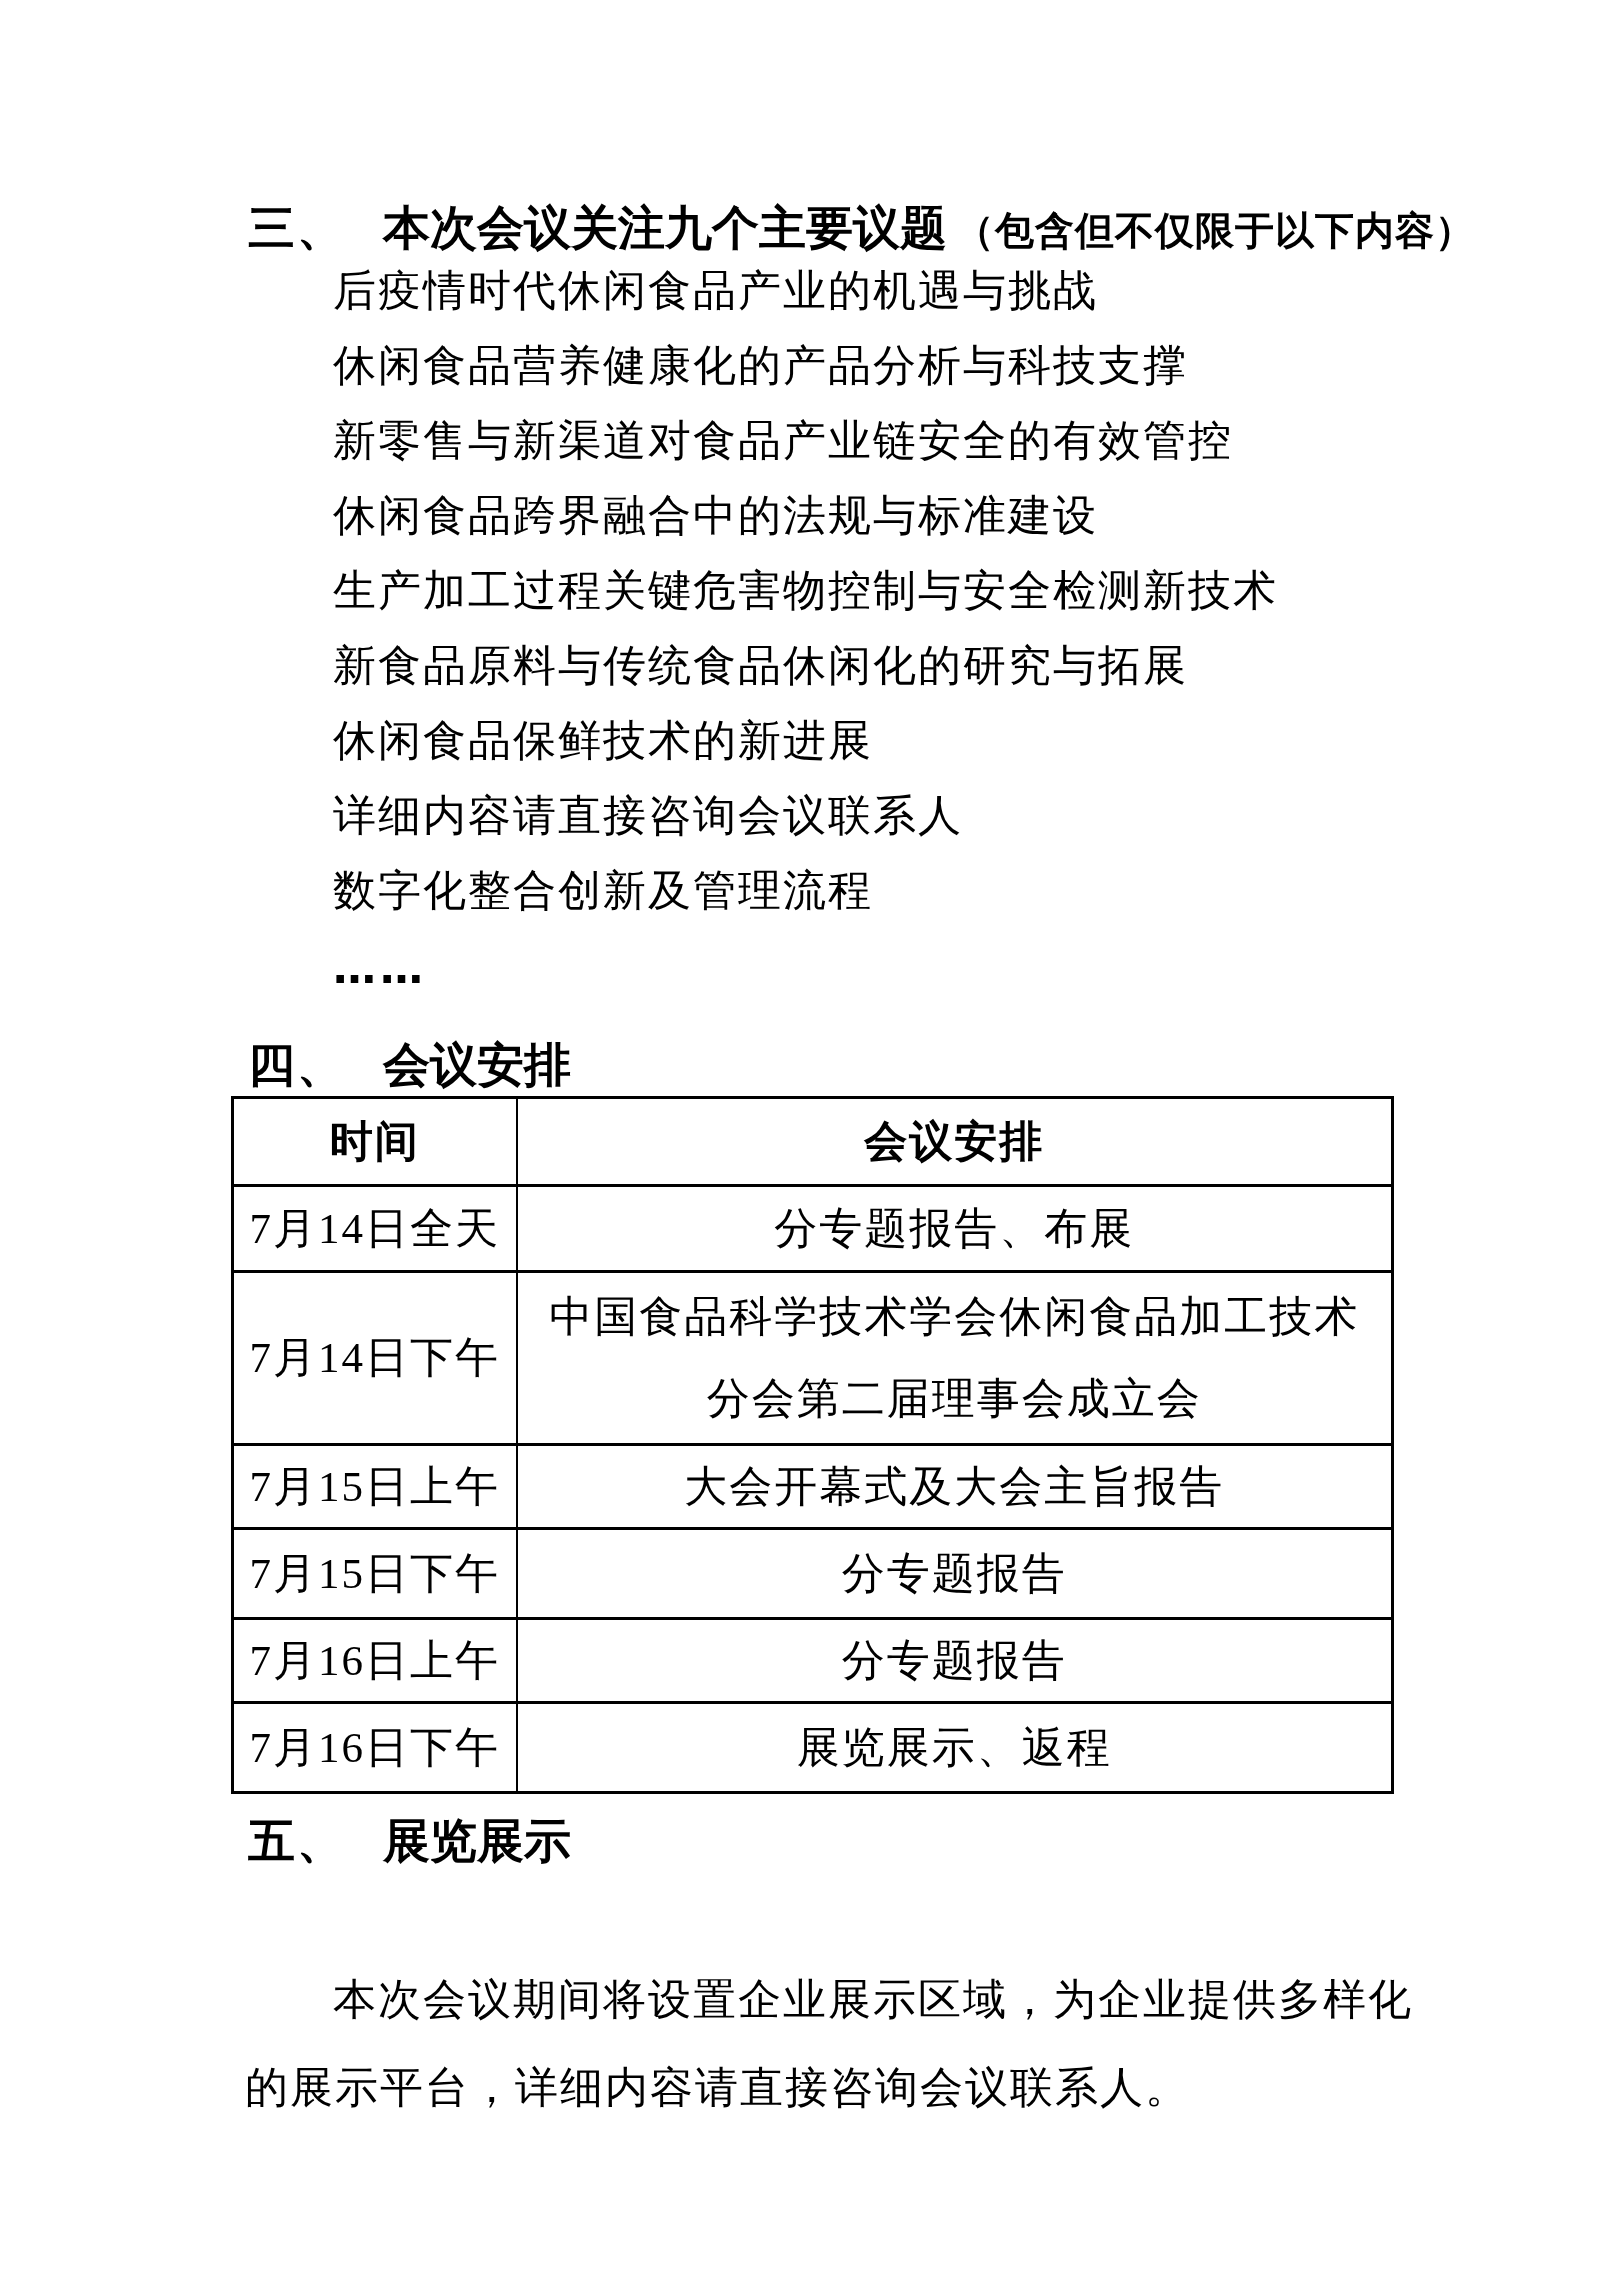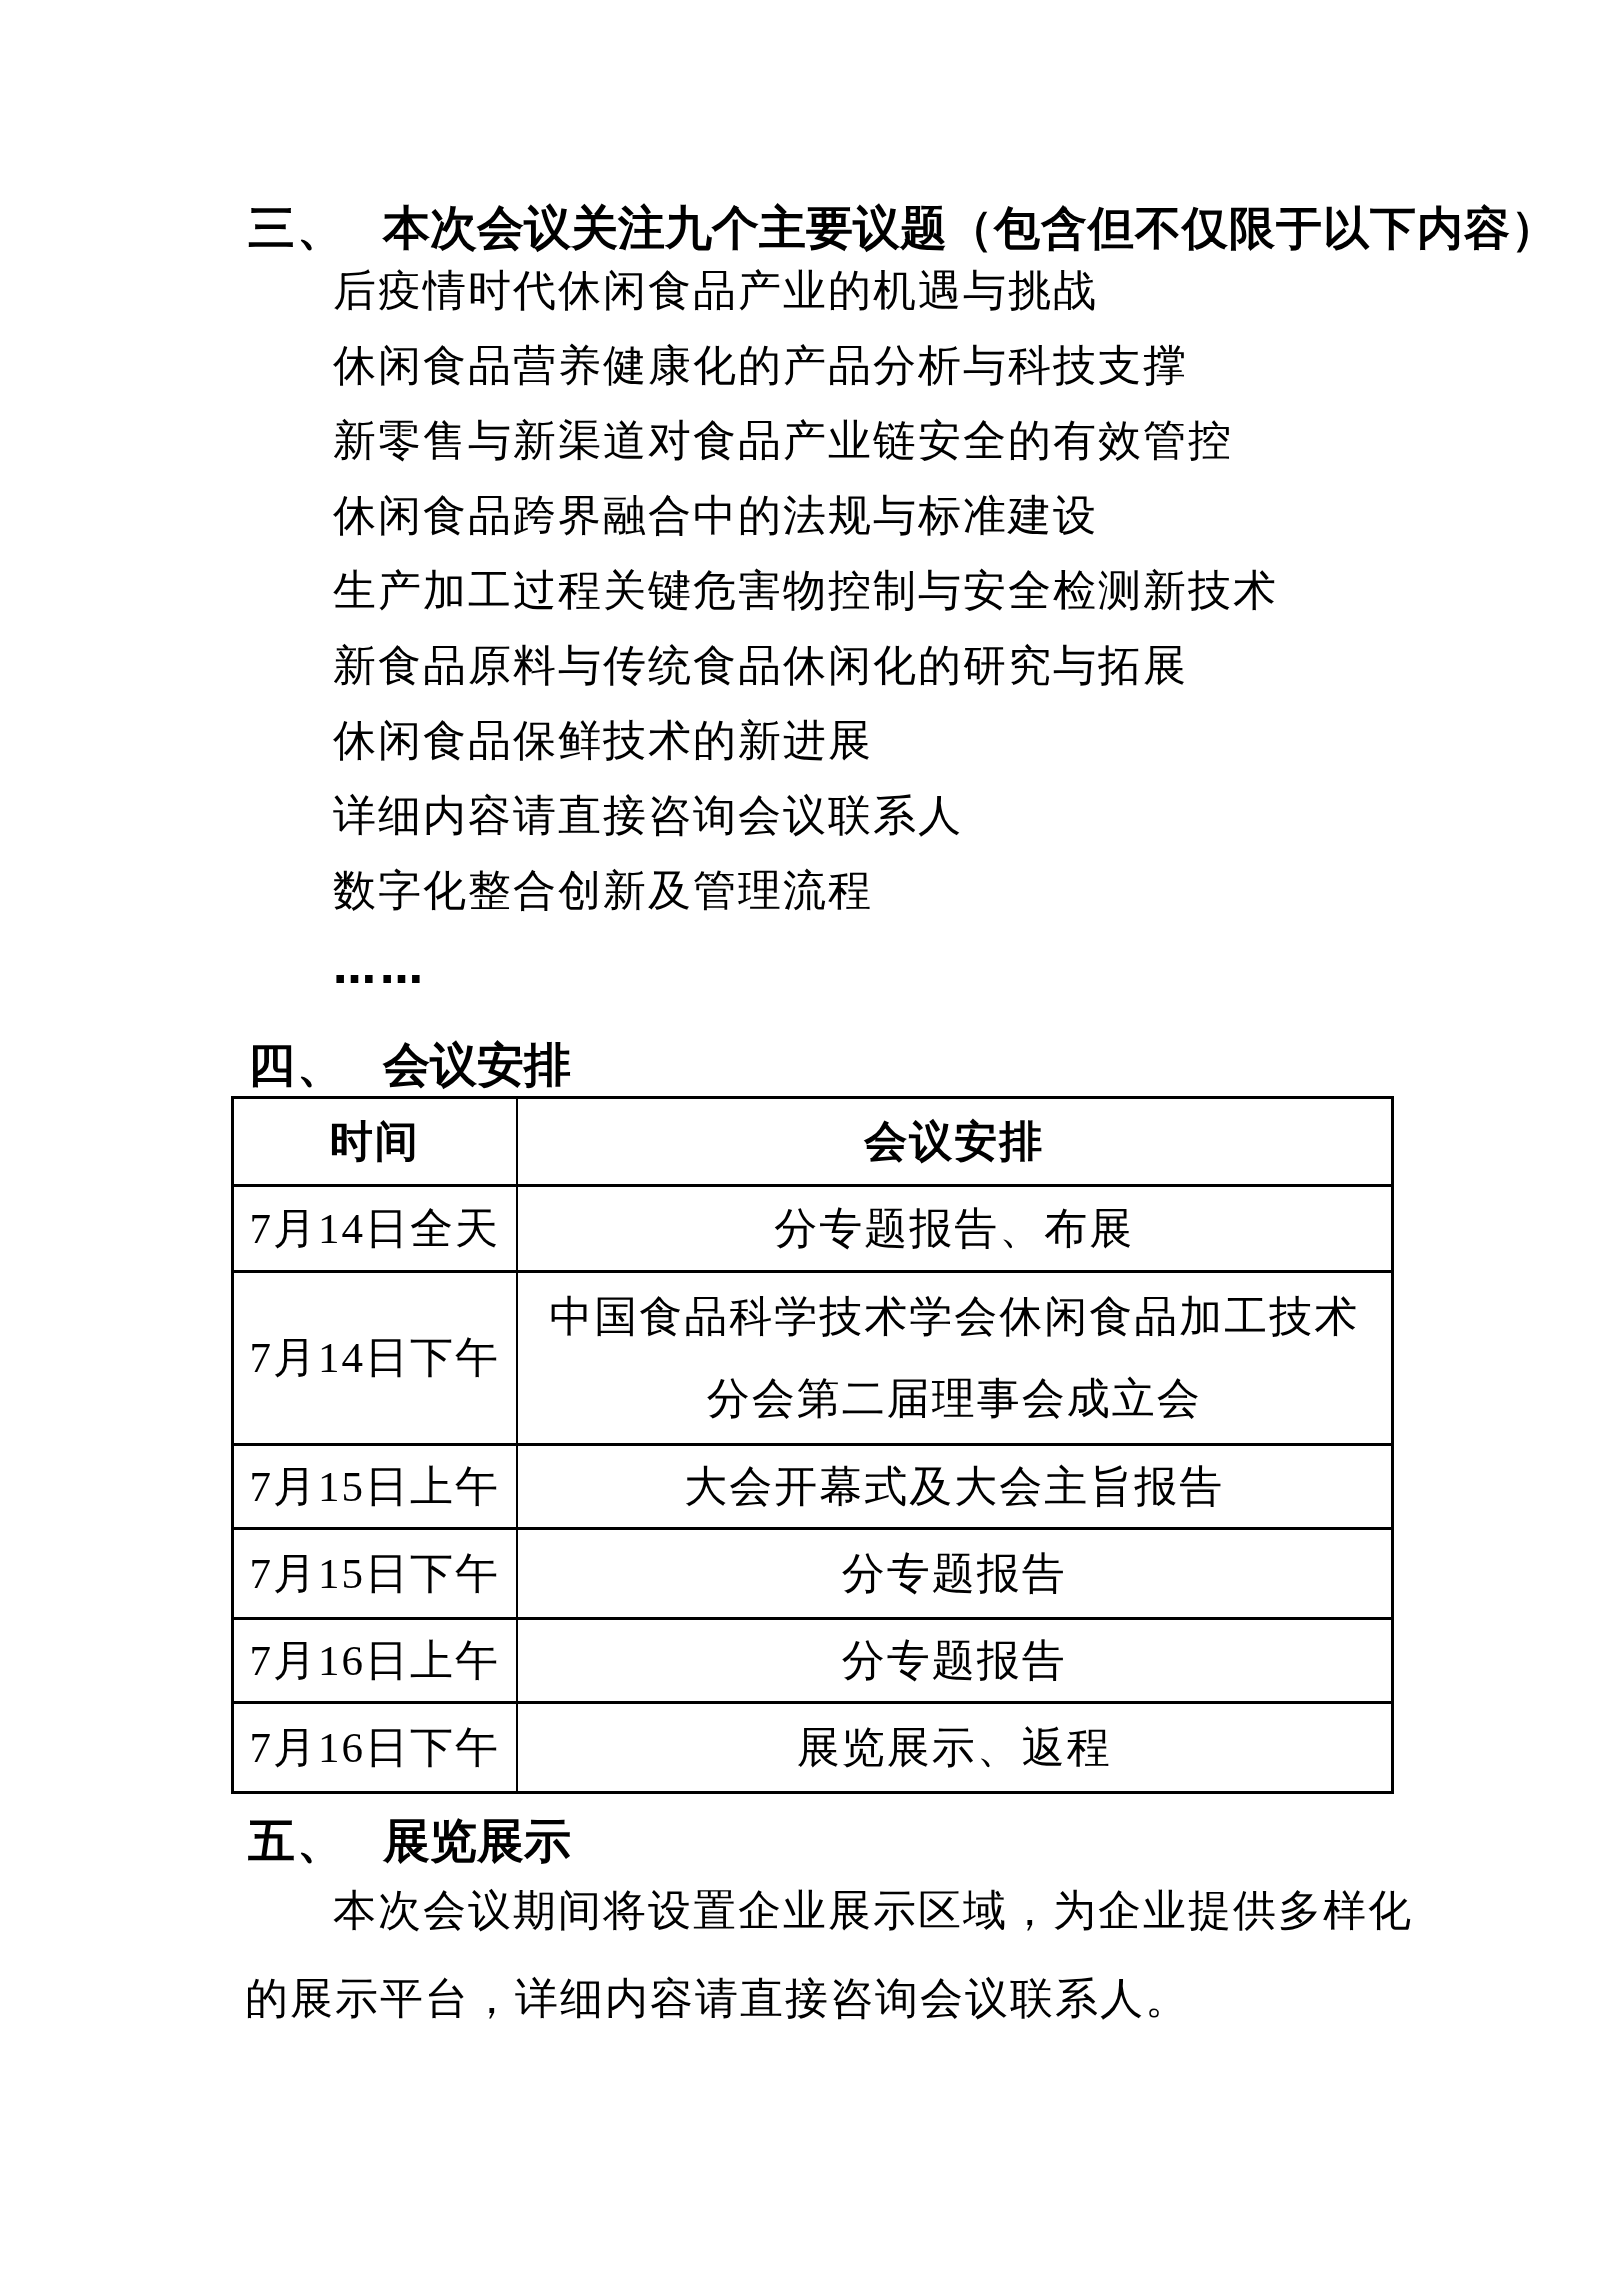--- a/index.html
+++ b/index.html
@@ -10,21 +10,21 @@
   }
   .abs{position:absolute;}
   
   .heading{
     font-family:"DejaVu Sans","Liberation Sans",sans-serif;
     font-weight:bold;font-size:47px;line-height:59px;white-space:nowrap;
     display:flex;align-items:baseline;
   }
   .heading .num{letter-spacing:2px;}
   .heading .gap{display:inline-block;width:37px;}
-  .heading .paren{font-size:46px;letter-spacing:1px;}
+  .heading .paren{font-size:39px;letter-spacing:1px;margin-left:8px;}
   
   .topics{left:333px;top:256px;}
   .topic{
     font-size:43px;line-height:75px;height:75px;letter-spacing:2px;white-space:nowrap;font-family:Liberation Mono, monospace;
   }
   .topic.ellipsis{
     font-family:"DejaVu Sans","Liberation Sans",sans-serif;
     font-weight:bold;letter-spacing:3.9px;
   }
   
@@ -36,21 +36,21 @@
   table.schedule td{
     border-left:2px solid #000;border-right:2px solid #000;
     border-top:3.9px solid #000;border-bottom:3.9px solid #000;
     text-align:center;vertical-align:middle;
     font-size:43px;letter-spacing:2px;padding:0;
   }
   table.schedule{border:3.9px solid #000;}
   td.th{font-weight:bold;letter-spacing:3.9px;}
   .cell-line{line-height:82px;}
   
-  .para{left:245px;top:1867px;width:1147px;}
+  .para{left:245px;top:1956px;width:1147px;}
   .para-line{font-size:43px;line-height:88px;letter-spacing:2px;white-space:nowrap;}
   .para-line.indent{text-indent:88px;}
 </style>
 </head>
 <body>
 
 <div class="abs heading" style="left:248px;top:198px;">
   <span class="num">三、</span>
     <span class="gap"></span>
     <span>本次会议关注九个主要议题</span>

